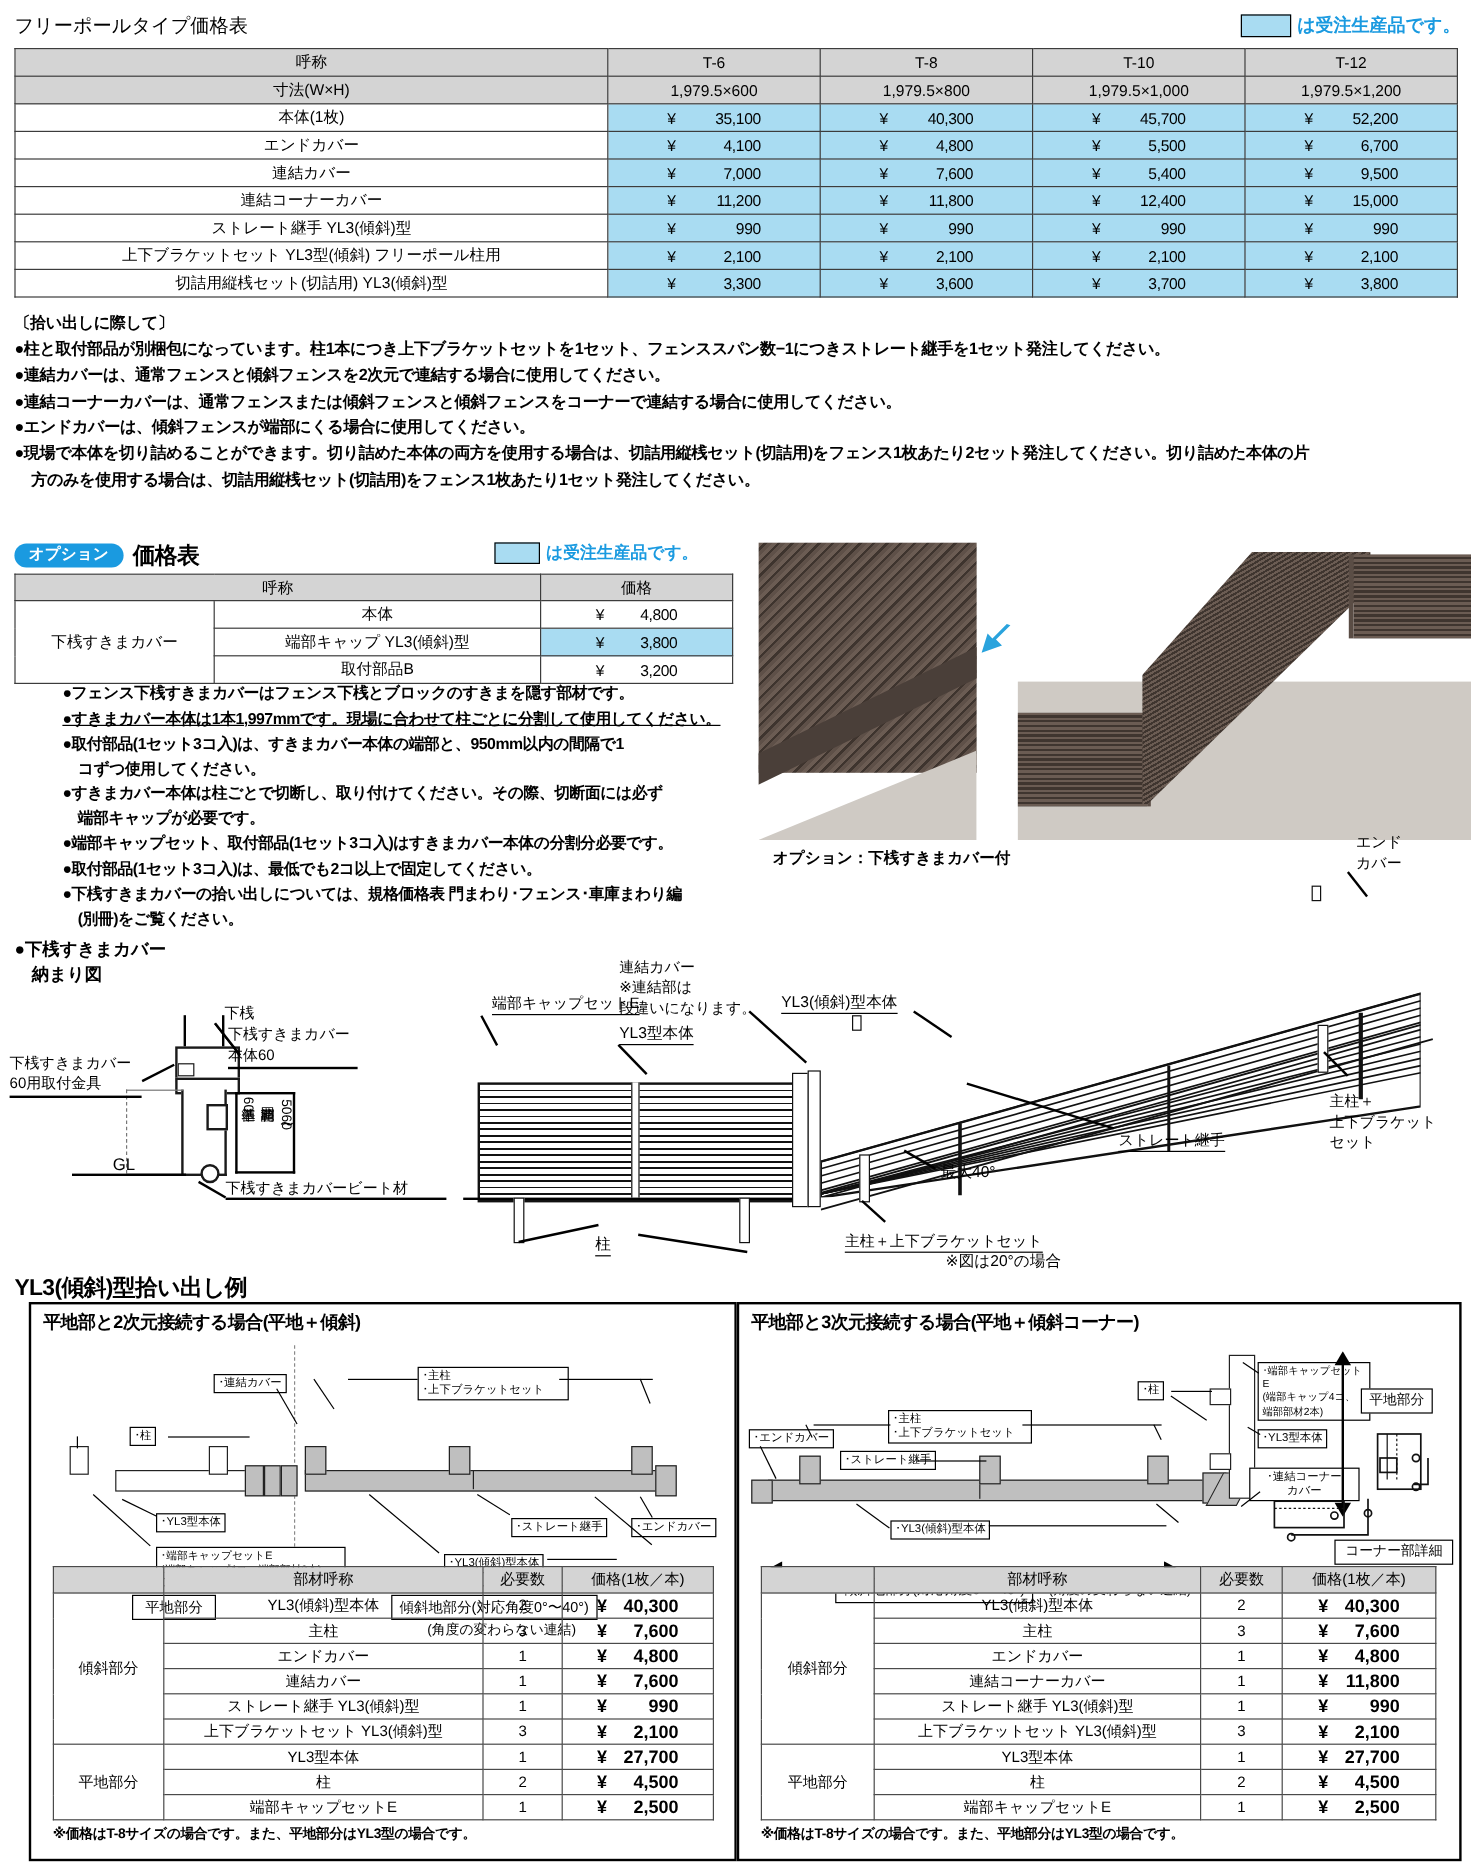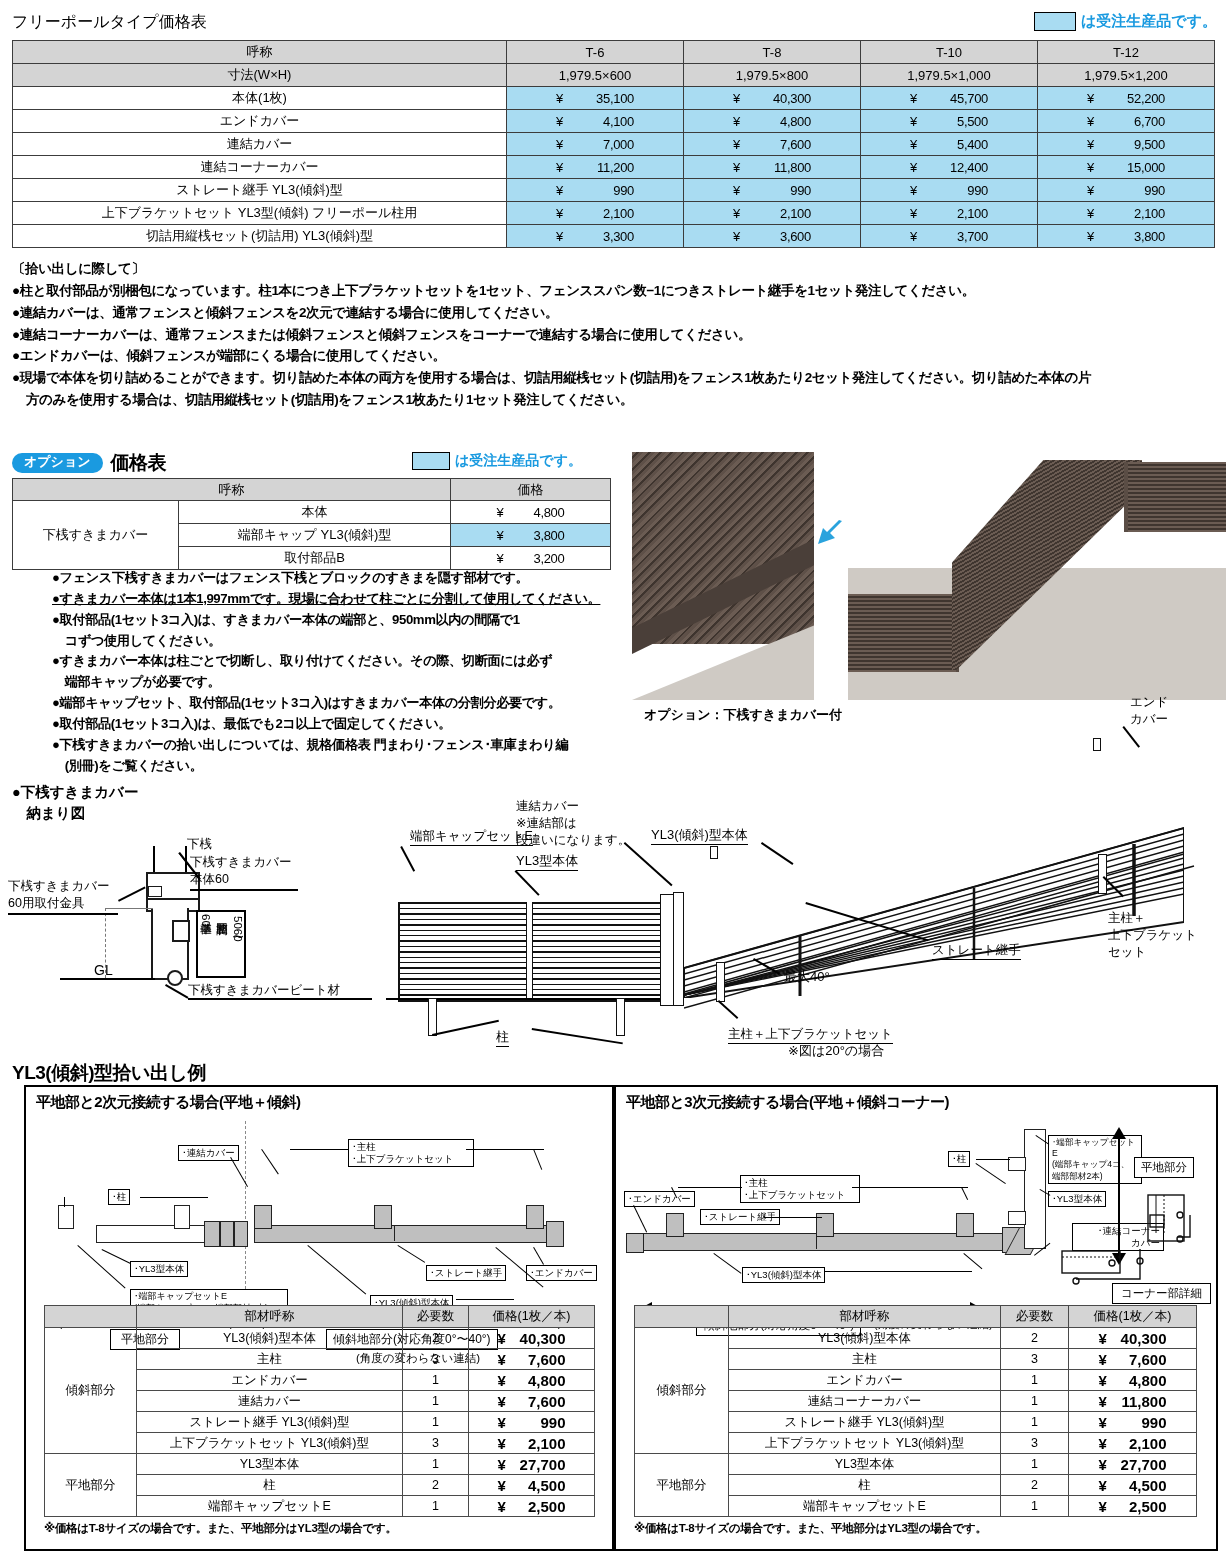--- a/index.html
+++ b/index.html
@@ -347,21 +347,21 @@
     <div class="ln" style="left:128px;top:80px;width:34px;height:1.6px;transform:rotate(46deg);transform-origin:left top;"></div>
     <div style="position:absolute;left:128px;top:8px;font-size:12.5px;line-height:1.35;white-space:pre;">連結カバー
 ※連結部は
 段違いになります。</div>
     <div class="ln" style="left:237px;top:52px;width:64px;height:1.6px;transform:rotate(42deg);transform-origin:left top;"></div>
     <div style="position:absolute;left:263px;top:36px;font-size:13px;border-bottom:1.4px solid #000;">YL3(傾斜)型本体</div>
     <div class="ln" style="left:374px;top:52px;width:38px;height:1.6px;transform:rotate(34deg);transform-origin:left top;"></div>
     <div style="position:absolute;left:108px;top:238px;font-size:13px;border-bottom:1.4px solid #000;">柱</div>
     <div class="ln" style="left:44px;top:244px;width:68px;height:1.6px;transform:rotate(-12deg);transform-origin:left top;"></div>
     <div class="ln" style="left:144px;top:238px;width:92px;height:1.6px;transform:rotate(9deg);transform-origin:left top;"></div>
-    <div style="position:absolute;left:340px;top:236px;font-size:12.5px;border-bottom:1.4px solid #000;">主柱＋上下ブラケットセット</div>
+    <div style="position:absolute;left:316px;top:236px;font-size:12.5px;border-bottom:1.4px solid #000;">主柱＋上下ブラケットセット</div>
     <div class="ln" style="left:331px;top:210px;width:26px;height:1.6px;transform:rotate(42deg);transform-origin:left top;"></div>
     <div style="position:absolute;left:396px;top:178px;font-size:13px;">最大40°</div>
     <div class="ln" style="left:366px;top:168px;width:30px;height:1.6px;transform:rotate(30deg);transform-origin:left top;"></div>
     <div style="position:absolute;left:544px;top:152px;font-size:12.5px;border-bottom:1.4px solid #000;">ストレート継手</div>
     <div class="ln" style="left:418px;top:112px;width:128px;height:1.6px;transform:rotate(17deg);transform-origin:left top;"></div>
     <div style="position:absolute;left:720px;top:120px;font-size:12.5px;line-height:1.35;white-space:pre;">主柱＋
 上下ブラケット
 セット</div>
     <div class="ln" style="left:716px;top:86px;width:28px;height:1.6px;transform:rotate(45deg);transform-origin:left top;"></div>
     <div style="position:absolute;left:742px;top:-96px;font-size:12.5px;line-height:1.35;white-space:pre;">エンド
@@ -537,21 +537,21 @@
       <div class="ln" style="left:360px;top:48px;width:36px;height:1.4px;transform:rotate(34deg);transform-origin:left top;"></div>
 
       <div class="lbl multi" style="left:432px;top:20px;text-align:left;width:86px;font-size:8.6px;line-height:1.3;"><span style="white-space:pre-line">･端部キャップセットE
 (端部キャップ4コ、
 端部部材2本)</span></div>
       <div class="ln" style="left:420px;top:20px;width:16px;height:1.4px;transform:rotate(34deg);transform-origin:left top;"></div>
 
       <div class="lbl" style="left:432px;top:76px;">･YL3型本体</div>
       <div class="ln" style="left:424px;top:74px;width:12px;height:1.4px;transform:rotate(30deg);transform-origin:left top;"></div>
 
-      <div class="lbl multi" style="left:456px;top:108px;text-align:right;width:84px;"><span style="white-space:pre-line">･連結コーナー
+      <div class="lbl multi" style="left:425px;top:108px;text-align:center;width:84px;"><span style="white-space:pre-line">･連結コーナー
 カバー</span></div>
       <div class="ln" style="left:418px;top:140px;width:20px;height:1.4px;transform:rotate(-38deg);transform-origin:left top;"></div>
 
       <div class="lbl" style="left:8px;top:76px;">･エンドカバー</div>
       <div class="ln" style="left:18px;top:90px;width:30px;height:1.4px;transform:rotate(64deg);transform-origin:left top;"></div>
 
       <div class="lbl multi" style="left:124px;top:60px;text-align:left;width:112px;"><span style="white-space:pre-line">･主柱
 ･上下ブラケットセット</span></div>
       <div class="ln" style="left:62px;top:72px;width:64px;height:1.4px;"></div>
       <div class="ln" style="left:56px;top:72px;width:12px;height:1.4px;transform:rotate(64deg);transform-origin:left top;"></div>

